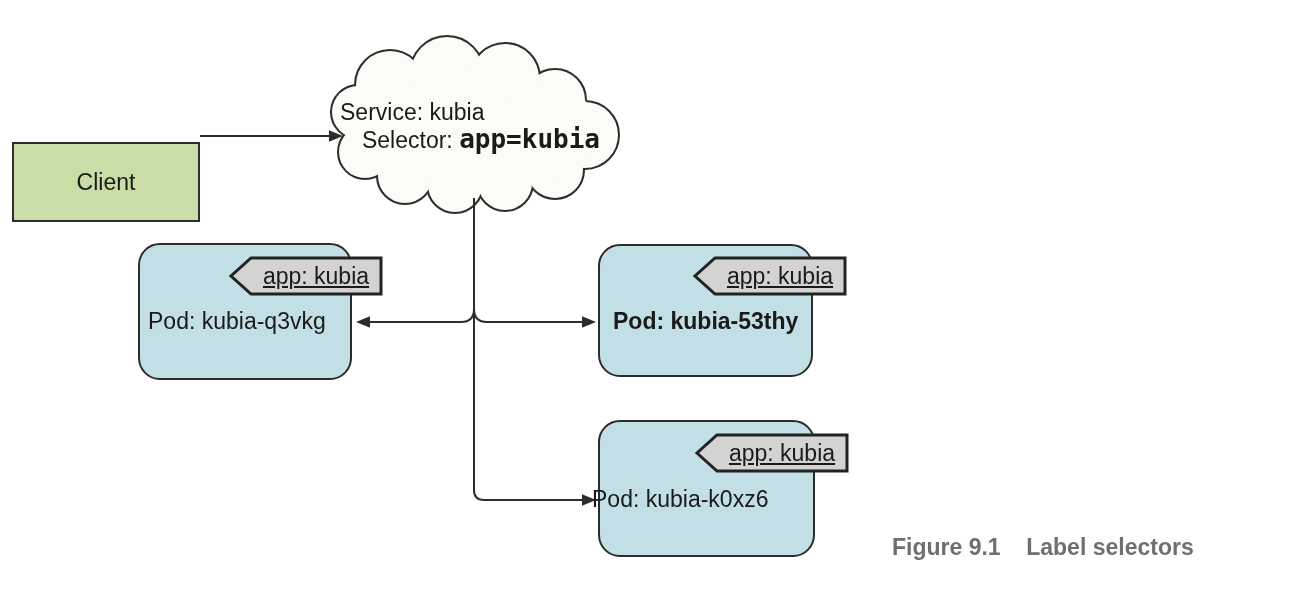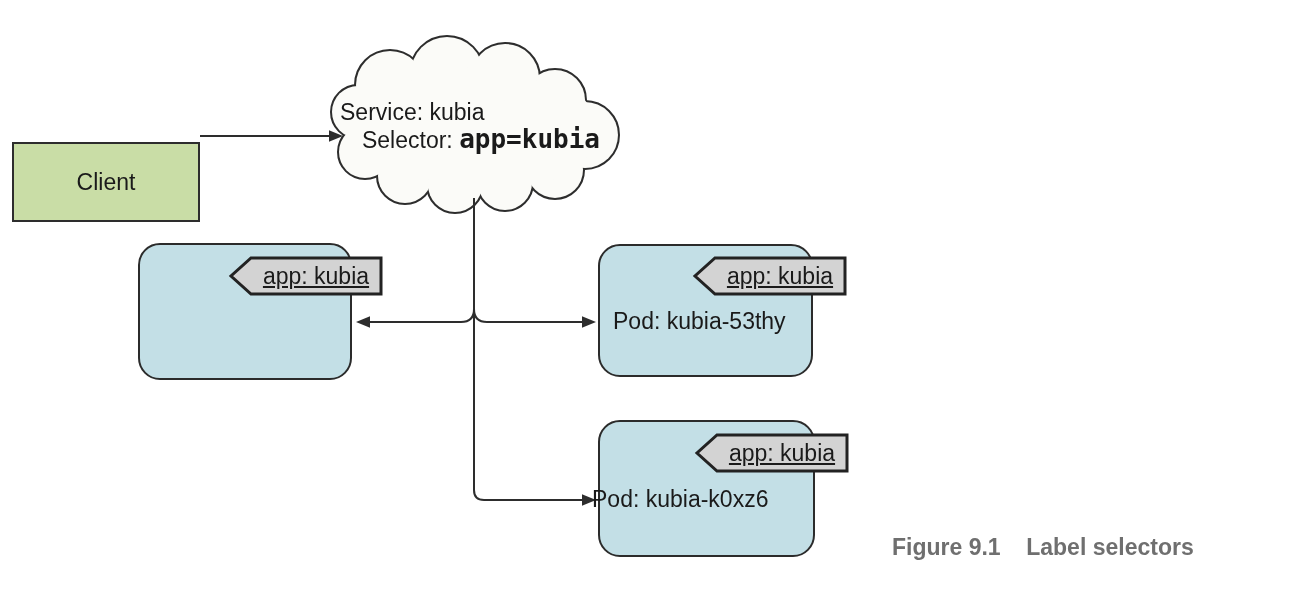--- a/index.html
+++ b/index.html
@@ -68,21 +68,21 @@
     left: 320px; top: 124px; width: 322px;
     text-align: center;
     line-height: 30px;
   }
   .selector-value {
     font-family: "DejaVu Sans Mono", monospace;
     font-weight: bold;
     font-size: 26px;
   }
   .pod-label-1 { left: 148px; top: 307px; }
-  .pod-label-2 { left: 613px; top: 307px; }
+  .pod-label-2 { left: 613px; top: 307px; font-weight: bold; }
   .pod-label-3 { left: 592px; top: 485px; }
   .tag-label {
     width: 130px;
     text-align: center;
     text-decoration: underline;
   }
   .tag-label-1 { left: 251px; top: 262px; }
   .tag-label-2 { left: 715px; top: 262px; }
   .tag-label-3 { left: 717px; top: 439px; }
   .caption {
@@ -160,20 +160,21 @@
     <span class="client-label">Client</span>
   </div>
 
   <div class="pod-box pod-1"></div>
   <div class="pod-box pod-2"></div>
   <div class="pod-box pod-3"></div>
 
   <div class="txt cloud-line-1">Service: kubia</div>
   <div class="txt cloud-line-2"><span>Selector: </span><span class="selector-value">app=kubia</span></div>
 
+  <div class="txt pod-label-1">Pod: kubia-q3vkg</div>
   <div class="txt pod-label-2">Pod: kubia-53thy</div>
   <div class="txt pod-label-3">Pod: kubia-k0xz6</div>
 
   <div class="txt tag-label tag-label-1">app: kubia</div>
   <div class="txt tag-label tag-label-2">app: kubia</div>
   <div class="txt tag-label tag-label-3">app: kubia</div>
 
   <div class="caption">
     <div>Figure 9.1    Label selectors</div>
     

